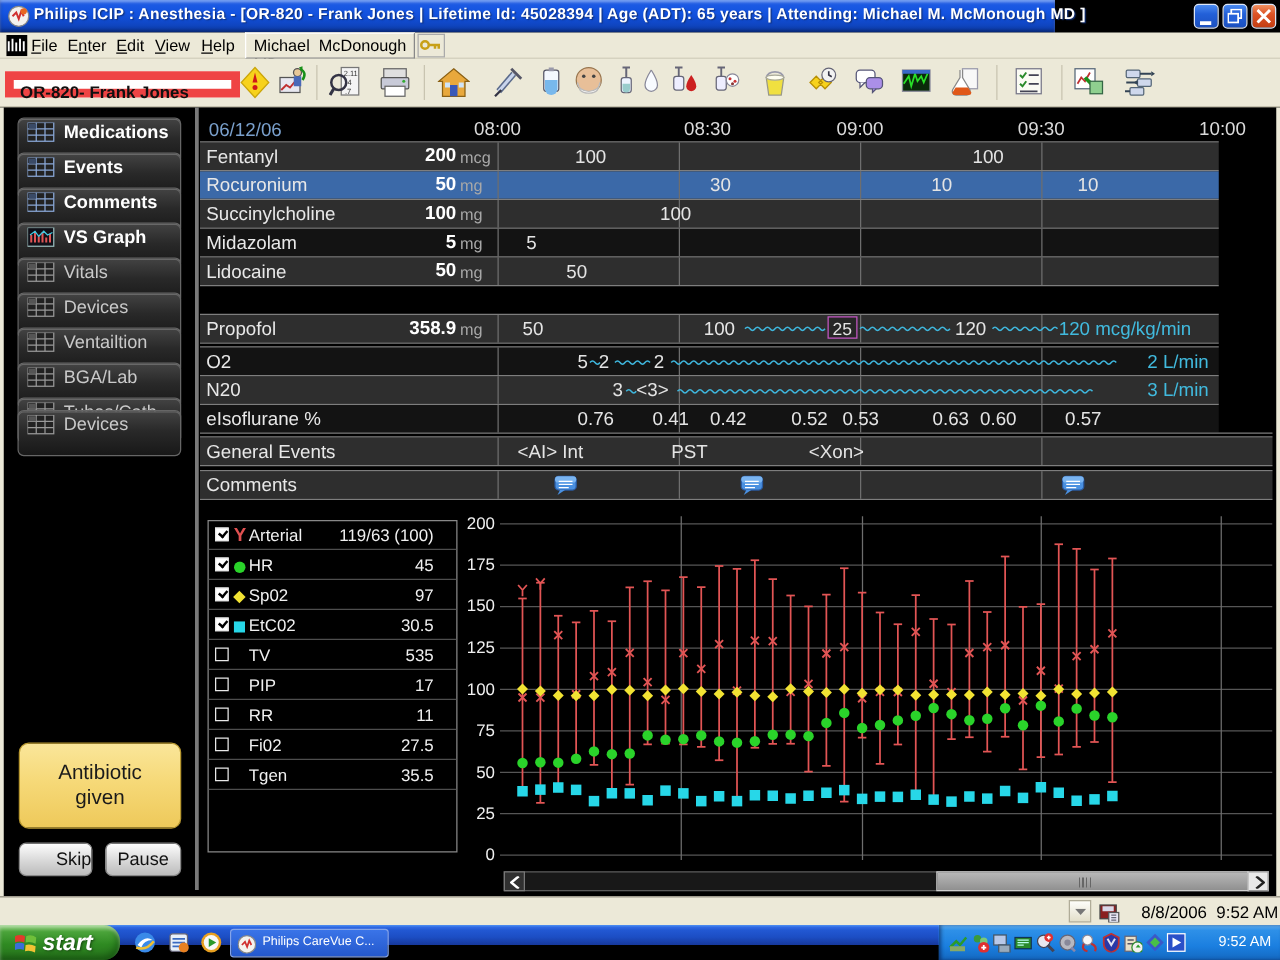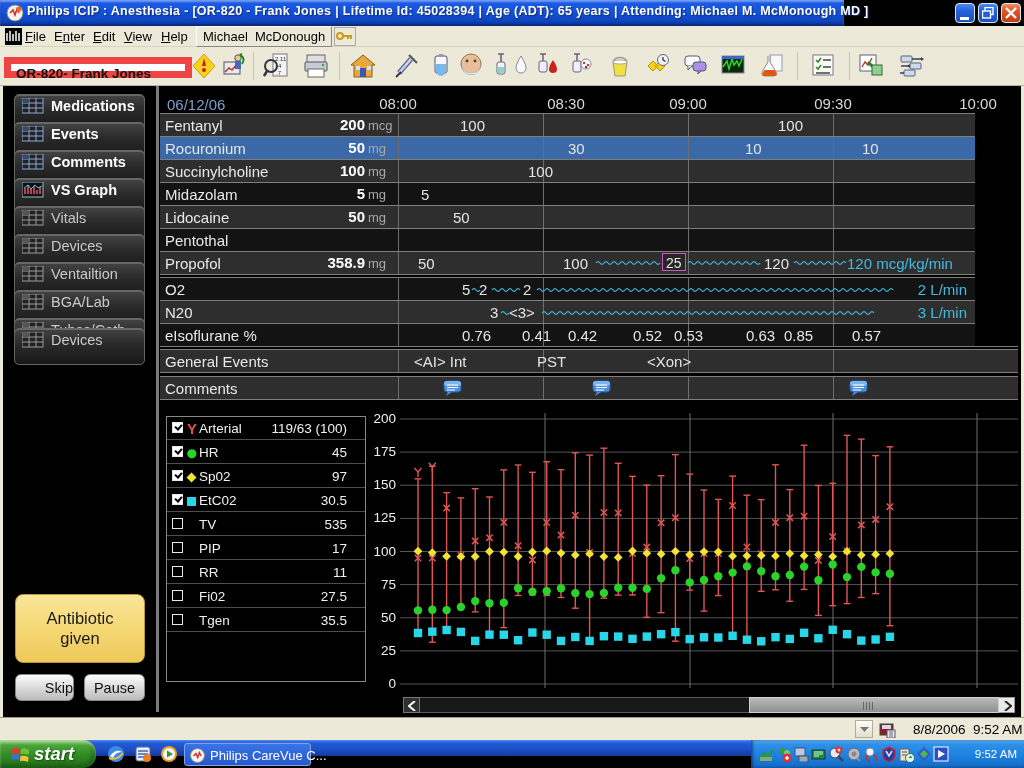--- a/index.html
+++ b/index.html
@@ -367,27 +367,20 @@
     <div class="row gray" style="top:206px;width:815px">
       <span class="name">Lidocaine</span>
       <span class="dose">50</span>
       <span class="unit">mg</span>
       <div class="vline" style="left:238px;height:22px"></div>
       <div class="vline" style="left:383px;height:22px"></div>
       <div class="vline" style="left:528px;height:22px"></div>
       <div class="vline" style="left:673px;height:22px"></div>
       <span class="cellv " style="left:293px">50</span>
     </div>
-    <div class="row dark" style="top:229px;width:815px">
-      <span class="name">Pentothal</span>
-      <div class="vline" style="left:238px;height:22px"></div>
-      <div class="vline" style="left:383px;height:22px"></div>
-      <div class="vline" style="left:528px;height:22px"></div>
-      <div class="vline" style="left:673px;height:22px"></div>
-    </div>
     <div class="row gray" style="top:252px;width:815px">
       <span class="name">Propofol</span>
       <span class="dose">358.9</span>
       <span class="unit">mg</span>
       <div class="vline" style="left:238px;height:22px"></div>
       <div class="vline" style="left:383px;height:22px"></div>
       <div class="vline" style="left:528px;height:22px"></div>
       <div class="vline" style="left:673px;height:22px"></div>
       <span class="cellv " style="left:258px">50</span>
       <span class="cellv " style="left:403px">100</span>
@@ -437,21 +430,21 @@
       <div class="vline" style="left:238px;height:22px"></div>
       <div class="vline" style="left:383px;height:22px"></div>
       <div class="vline" style="left:528px;height:22px"></div>
       <div class="vline" style="left:673px;height:22px"></div>
       <span class="cellv " style="left:302px">0.76</span>
       <span class="cellv " style="left:362px">0.41</span>
       <span class="cellv " style="left:408px">0.42</span>
       <span class="cellv " style="left:473px">0.52</span>
       <span class="cellv " style="left:514px">0.53</span>
       <span class="cellv " style="left:586px">0.63</span>
-      <span class="cellv " style="left:624px">0.85</span>
+      <span class="cellv " style="left:624px">0.60</span>
       <span class="cellv " style="left:692px">0.57</span>
     </div>
     <div class="row gray" style="top:350px;width:858px">
       <span class="name">General Events</span>
       <div class="vline" style="left:238px;height:22px"></div>
       <div class="vline" style="left:383px;height:22px"></div>
       <div class="vline" style="left:528px;height:22px"></div>
       <div class="vline" style="left:673px;height:22px"></div>
       <span class="cellv " style="left:254px">&lt;AI&gt; Int</span>
       <span class="cellv " style="left:377px">PST</span>
@@ -870,21 +863,21 @@
       <svg class="abs" style="left:160px;top:5px" width="18" height="18">
         <circle cx="9" cy="9" r="8" fill="#e8a020"></circle>
         <circle cx="9" cy="9" r="6" fill="#f8f8f8"></circle>
         <path d="M7 5.5 L13 9 L7 12.5 Z" fill="#2a9a2a"></path>
       </svg>
       <div class="abs" style="left:184px;top:3px;width:127px;height:23px;border-radius:3px;border:1px solid #84a4ea;background:linear-gradient(180deg,#3a74e8,#2458cc)">
 <svg style="position:absolute;left:5px;top:4px" width="15" height="15">
           <circle cx="7.5" cy="7.5" r="7" fill="#f4f2ee" stroke="#888"></circle>
           <path d="M3.5 8 l2.5 -2.5 1.7 4 1.7 -5 1.7 3.5" stroke="#d03030" stroke-width="1.4" fill="none"></path>
         </svg>
-<span style="position:absolute;left:25px;top:4px;color:#fff;font-size:13px;white-space:nowrap">Philips CareVue C...</span>
+<span style="position:absolute;left:25px;top:4px;color:#fff;font-size:10px;white-space:nowrap">Philips CareVue C...</span>
       </div>
       <div id="tray">
         <svg style="position:absolute;left:7px;top:6px" width="16" height="16">
           <path d="M2 12 l5 -5 3 3 5 -6" stroke="#2a9a2a" stroke-width="2" fill="none"></path>
           <rect x="2" y="11" width="12" height="4" fill="#8a6"></rect>
         </svg>
         <svg style="position:absolute;left:24.5px;top:6px" width="16" height="16">
           <circle cx="6" cy="5" r="3" fill="#3a9a3a"></circle>
           <circle cx="11" cy="7" r="3" fill="#7ac87a"></circle>
           <circle cx="11" cy="12" r="4.5" fill="#e03030"></circle>

